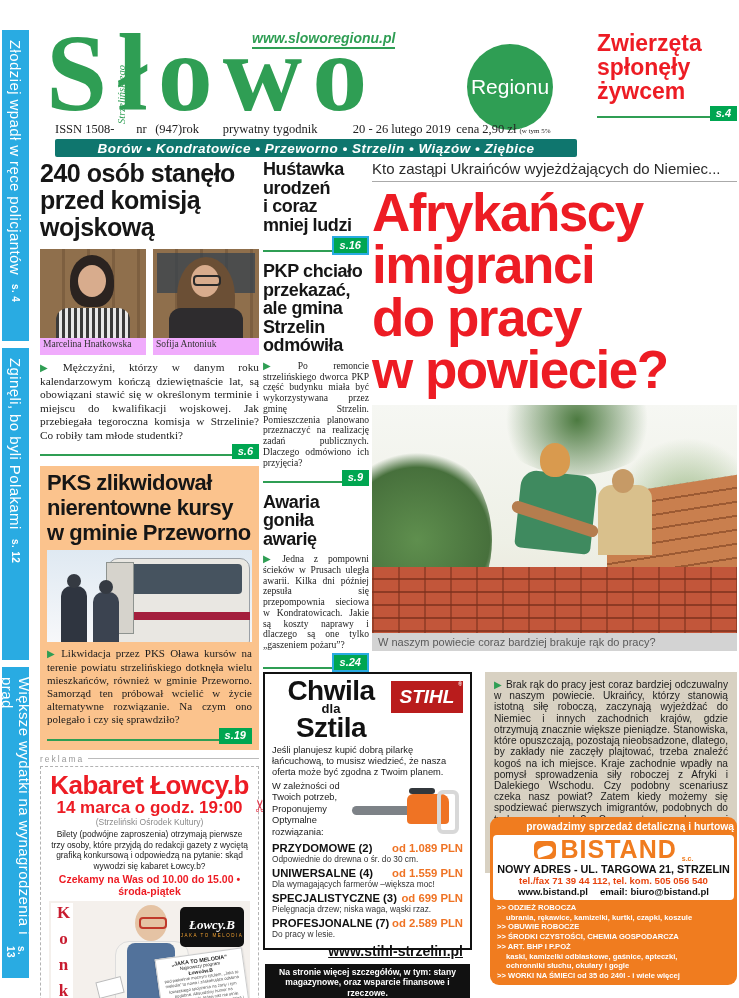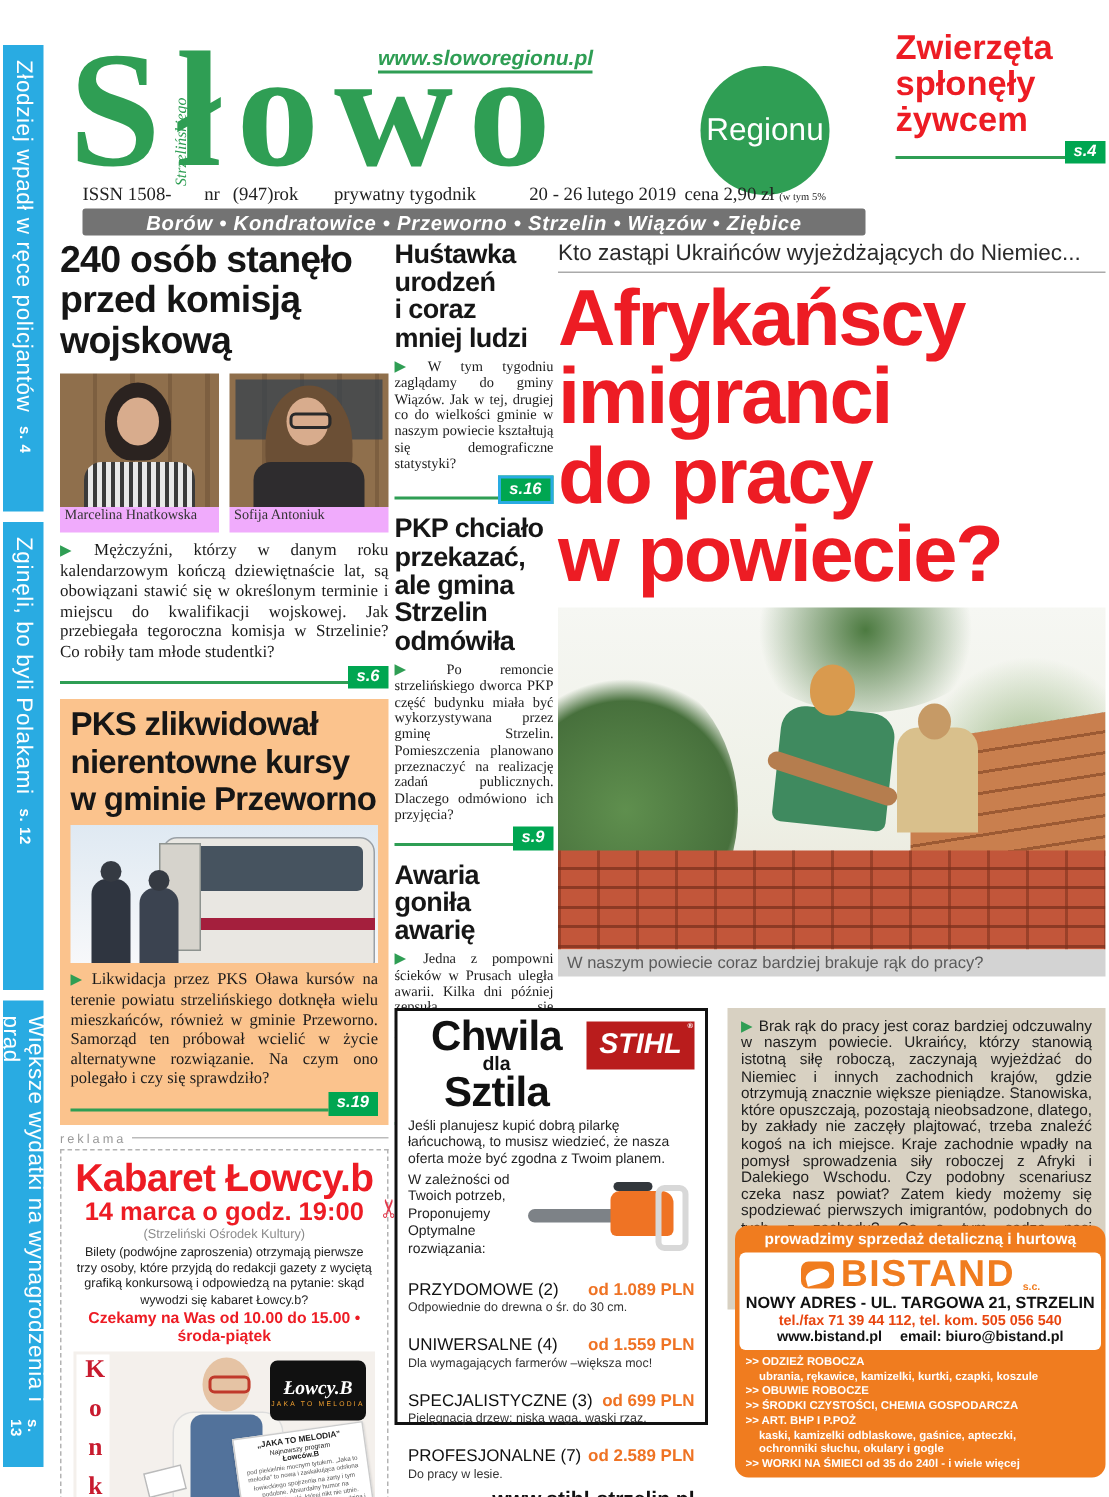--- a/index.html
+++ b/index.html
@@ -21,36 +21,36 @@
   .logo-vert{position:absolute;left:116px;top:52px;height:72px;writing-mode:vertical-rl;
              transform:rotate(180deg);font-family:"Liberation Serif",serif;font-style:italic;
              font-size:10.5px;color:#2f9e54;}
   .logo-circle{position:absolute;left:467px;top:44px;width:86px;height:86px;border-radius:50%;
                background:#2f9e54;display:flex;align-items:center;justify-content:center;
                color:#fff;font-size:21px;}
   .issn-row{position:absolute;left:55px;top:122px;width:508px;display:flex;
             justify-content:space-between;align-items:baseline;
             font-family:"Liberation Serif",serif;font-size:12.5px;color:#222;}
   .issn-row .vat{font-size:7px;}
-  .towns-bar{position:absolute;left:55px;top:139px;width:522px;height:18px;background:#737373;
+  .towns-bar{position:absolute;left:55px;top:139px;width:522px;height:18px;background:#0f766e;
              border-radius:2px;display:flex;align-items:center;justify-content:center;
              color:#fff;font-weight:bold;font-style:italic;font-size:13.5px;letter-spacing:.5px;}
 
   
   .pre{white-space:pre-line;}
   .arrow::before{content:"▶";color:#2f9e54;font-size:10px;margin-right:4px;}
   .badge-row{display:flex;align-items:flex-end;margin-top:2px;}
   .badge-rule{flex:1;border-bottom:2px solid #2f9e54;margin-bottom:3px;}
   .badge{background:#00a651;color:#fff;font-weight:bold;font-style:italic;font-size:11px;
          padding:1px 6px;line-height:1.2;}
   .badge.cyan{border:2px solid #29abe2;}
   .serif-body{font-family:"Liberation Serif",serif;text-align:justify;color:#1b1b1b;}
 
   
-  .story-tr{position:absolute;left:597px;top:20px;width:140px;}
+  .story-tr{position:absolute;left:597px;top:32px;width:140px;}
   .story-tr h1{margin:0;color:#ed1c24;font-size:23px;line-height:1.04;font-weight:bold;}
   .story-tr .serif-body{margin-top:9px;font-size:11px;line-height:1.18;}
 
   
   .col-left{position:absolute;left:40px;top:160px;width:219px;}
   .col-left h2{margin:0;font-size:25px;line-height:1.08;letter-spacing:-.5px;font-weight:bold;color:#161616;}
   .photos-row{display:flex;gap:7px;margin-top:8px;}
   .photo{width:106px;}
   .photo-img{position:relative;height:89px;overflow:hidden;
              background:repeating-linear-gradient(90deg,#8f6f4c 0 22px,#7d5f40 22px 25px);}
@@ -137,21 +137,21 @@
   .stihl-intro{font-size:9.3px;line-height:1.2;margin-top:5px;color:#222;}
   .stihl-mid{display:flex;margin-top:2px;align-items:center;}
   .stihl-intro2{width:80px;font-size:9.3px;line-height:1.25;color:#222;}
   .saw{position:relative;flex:1;height:52px;}
   .saw-blade{position:absolute;left:0;top:22px;width:86px;height:9px;background:#7d8287;border-radius:5px;}
   .saw-body{position:absolute;right:14px;top:10px;width:42px;height:30px;background:#ef7324;border-radius:6px 8px 4px 4px;}
   .saw-handle{position:absolute;right:4px;top:6px;width:14px;height:36px;border:4px solid #d8d8d8;border-radius:6px;}
   .saw-grip{position:absolute;right:28px;top:4px;width:26px;height:6px;background:#32373c;border-radius:3px;}
   .product{margin-top:3px;}
   .prod-line{display:flex;justify-content:space-between;align-items:baseline;}
-  .prod-name{font-weight:normal;font-size:11.3px;color:#111;margin-top:12px;}
+  .prod-name{font-weight:bold;font-size:11.3px;color:#111;}
   .prod-price{font-weight:bold;font-size:11.3px;color:#ef7324;white-space:nowrap;}
   .prod-desc{font-size:8.3px;color:#333;}
   .stihl-site{text-align:right;font-weight:bold;font-size:14px;color:#111;
               text-decoration:underline;margin-top:4px;}
   .stihl-footer{background:#111;color:#fff;font-weight:bold;font-size:8.6px;text-align:center;
                 padding:3px 2px;margin:5px -7px 0;line-height:1.25;}
 
   
   .main-col{position:absolute;left:372px;top:160px;width:365px;}
   .kicker{font-size:15px;color:#2b2b2b;padding-bottom:4px;border-bottom:1px solid #aaa;}
@@ -176,21 +176,21 @@
   .worker2::before{content:"";position:absolute;top:-16px;left:14px;width:22px;height:24px;border-radius:50%;background:#c69a66;}
   .main-caption{background:#d3d3d3;color:#5a5a5a;font-size:11px;padding:3px 6px;}
 
   .main-body-box{position:absolute;left:485px;top:672px;width:252px;background:#d8d1c2;
                  padding:7px 9px 5px;box-sizing:border-box;}
   .main-body-box .txt{font-size:10.2px;line-height:1.1;text-align:justify;color:#1d1d1d;}
 
   
   .bistand{position:absolute;left:490px;top:817px;width:247px;background:#f07c1f;border-radius:9px;
            padding:2px 3px 4px;box-sizing:border-box;}
-  .bis-tagline{color:#fff;font-weight:bold;font-size:10.3px;text-align:center;padding:2px 0 3px;}
+  .bis-tagline{color:#fff;font-weight:bold;font-size:10.3px;text-align:right;padding:2px 0 3px;}
   .bis-inner{background:#fff;border-radius:4px;padding:2px 4px 3px;}
   .bis-brand-row{display:flex;align-items:center;justify-content:center;gap:5px;}
   .bis-hands{width:22px;height:18px;background:#f07c1f;border-radius:5px;position:relative;overflow:hidden;}
   .bis-hands::before{content:"";position:absolute;left:3px;top:5px;width:16px;height:10px;
                      background:#fff;border-radius:50% 50% 50% 0;transform:rotate(-15deg);}
   .bis-brand{color:#f07c1f;font-weight:bold;font-size:25px;letter-spacing:1px;line-height:1;}
   .bis-sc{color:#f07c1f;font-size:7px;font-weight:bold;align-self:flex-end;}
   .bis-address{font-weight:bold;font-size:10.8px;color:#111;text-align:center;margin-top:1px;}
   .bis-phone{font-weight:bold;font-size:9.6px;color:#e8450f;text-align:center;}
   .bis-webrow{display:flex;justify-content:center;gap:12px;font-weight:bold;font-size:9.6px;color:#111;}
@@ -328,21 +328,20 @@
         </div>
       </div>
     </div>
   </div>
 
   <div class="col-mid">
     <h2 class="pre">Huśtawka
 urodzeń
 i coraz
 mniej ludzi</h2>
-    <div class="serif-body"><span class="arrow"></span><span>W tym tygodniu zaglądamy do gminy Wiązów. Jak w tej, drugiej co do wielkości gminie w naszym powiecie kształtują się demograficzne statystyki?</span></div>
     <div class="badge-row">
       <span class="badge-rule"></span>
       <span class="badge cyan">s.16</span>
     </div>
 
     <h2 class="pre gap">PKP chciało
 przekazać,
 ale gmina
 Strzelin
 odmówiła</h2>

